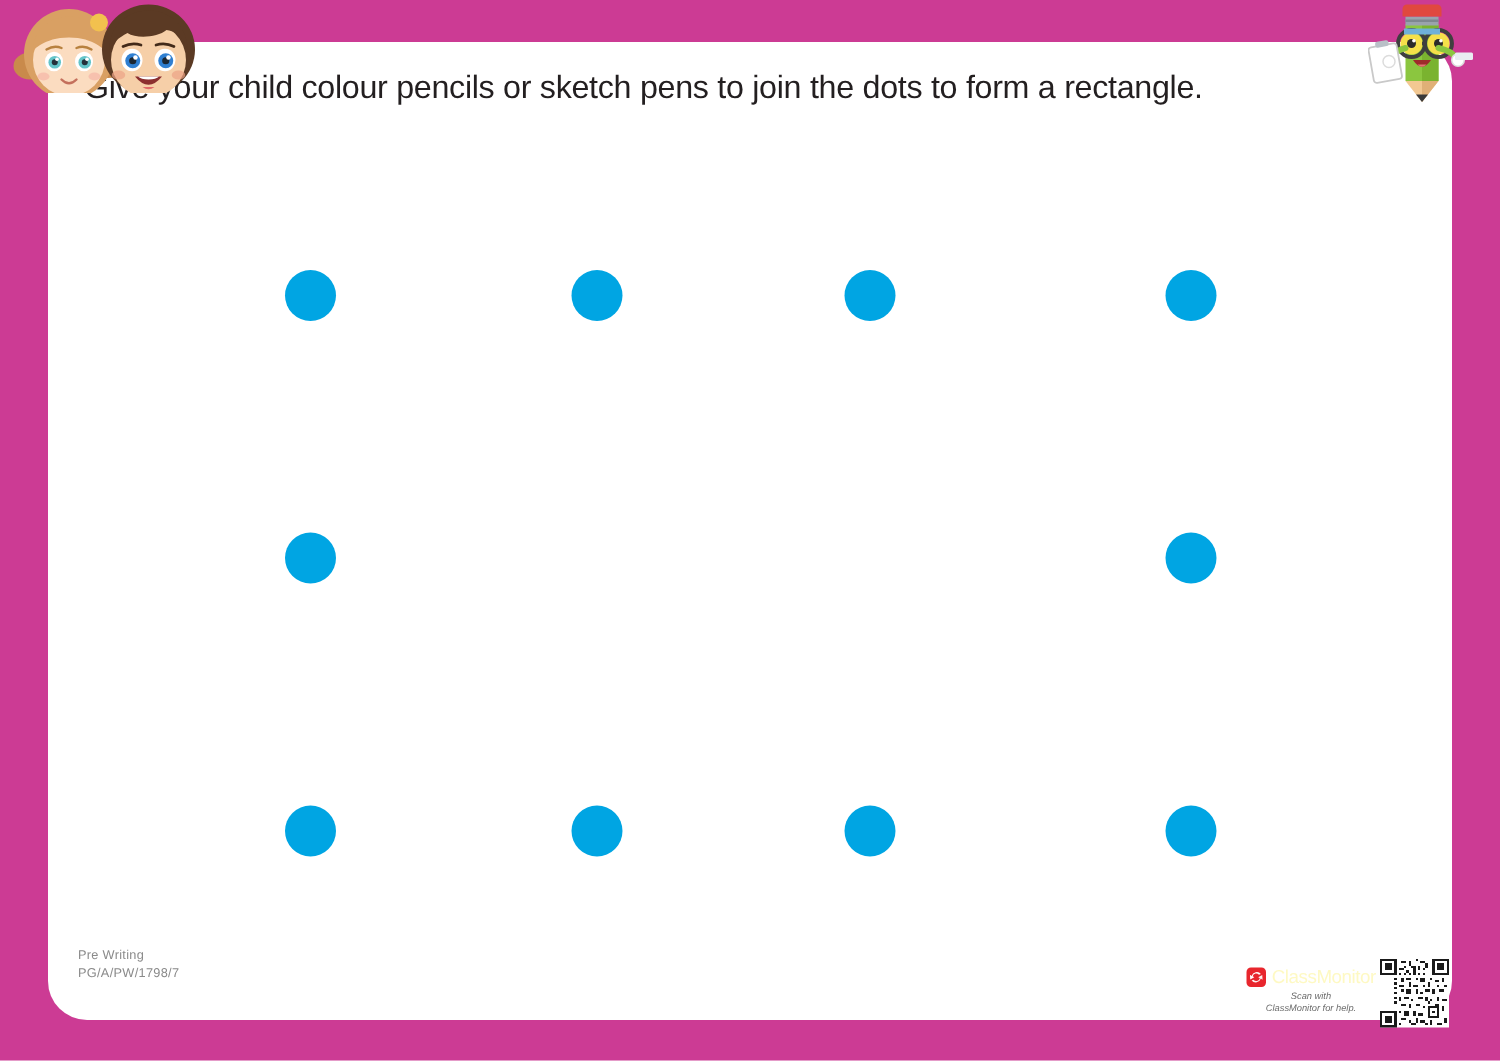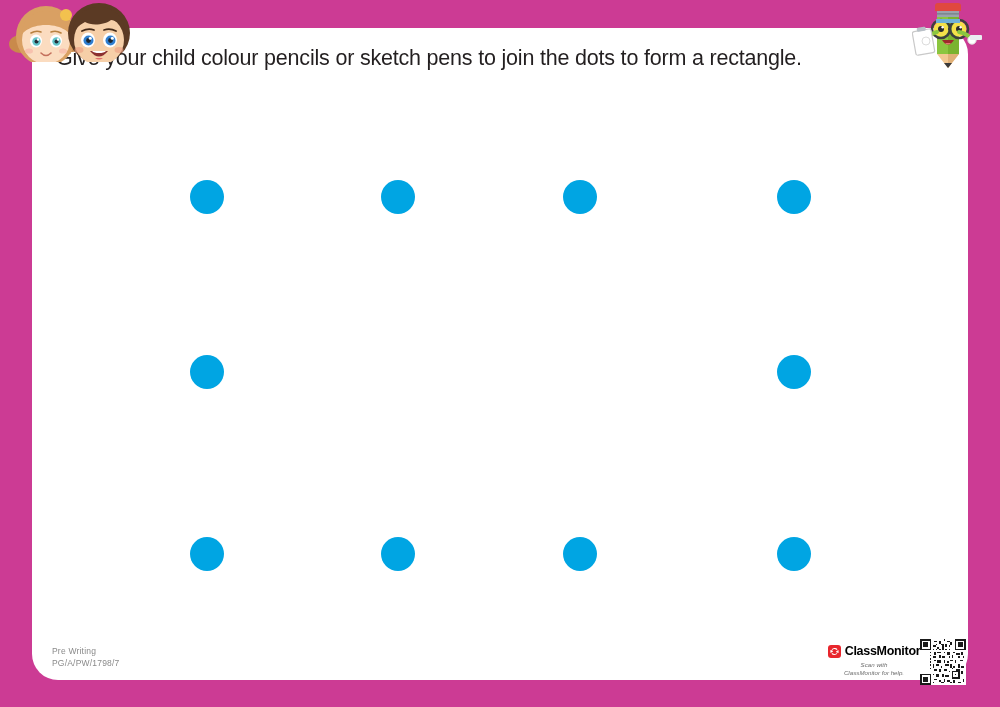--- a/index.html
+++ b/index.html
@@ -55,21 +55,21 @@
     height: 34px;
     border-radius: 50%;
     background: #00a5e3;
     transform: translate(-50%, -50%);
   }
 
   
   #footer-code {
     position: absolute;
     left: 52px;
-    bottom: 38px;
+    bottom: 53px;
     font-size: 8.5px;
     line-height: 12px;
     color: #8a8a8a;
     letter-spacing: 0.2px;
     margin-top: 44px;
   }
   #footer-code div { white-space: nowrap; }
 
   #brand {
     position: absolute;
@@ -88,22 +88,22 @@
     width: 13px;
     height: 13px;
     border-radius: 3px;
     background: #e8262d;
     position: relative;
     flex: none;
   }
   #brand-mark svg { display: block; }
   #brand-name {
     font-size: 12.5px;
-    font-weight: bold;
-    color: #000000;
+    font-weight: normal;
+    color: #fef9c3;
     letter-spacing: -0.3px;
     white-space: nowrap;
   }
   #brand-tag {
     margin-top: 3px;
     font-size: 6.2px;
     line-height: 8px;
     color: #6d6d6d;
     font-style: italic;
   }

